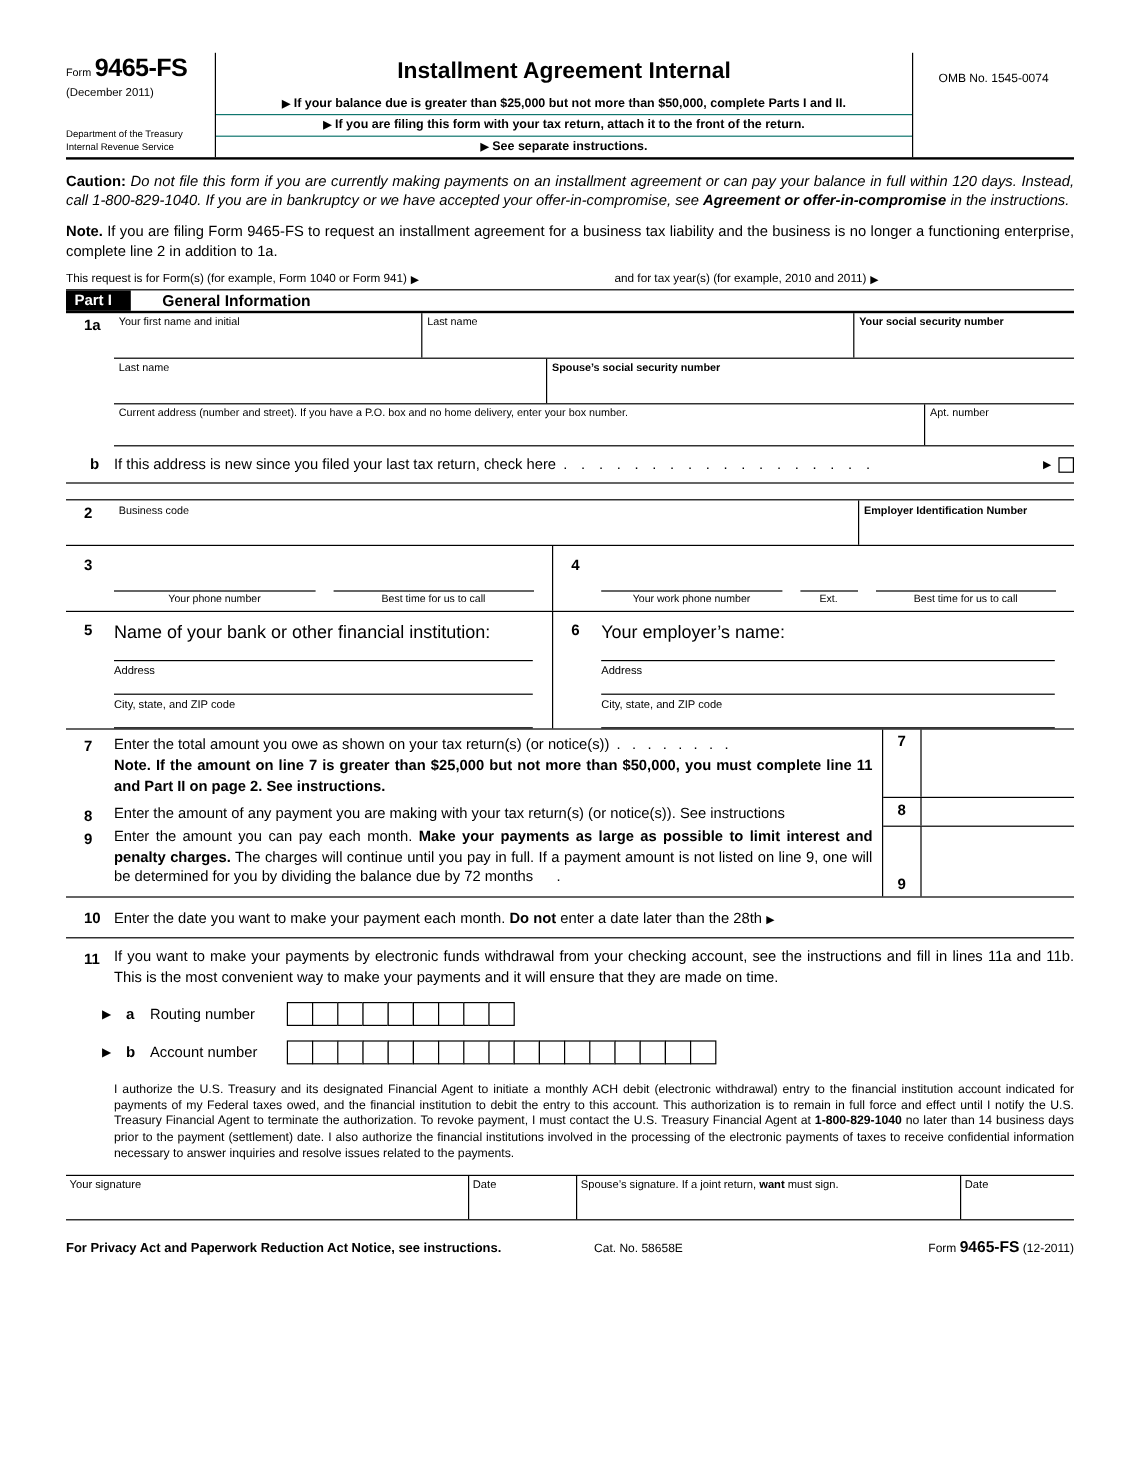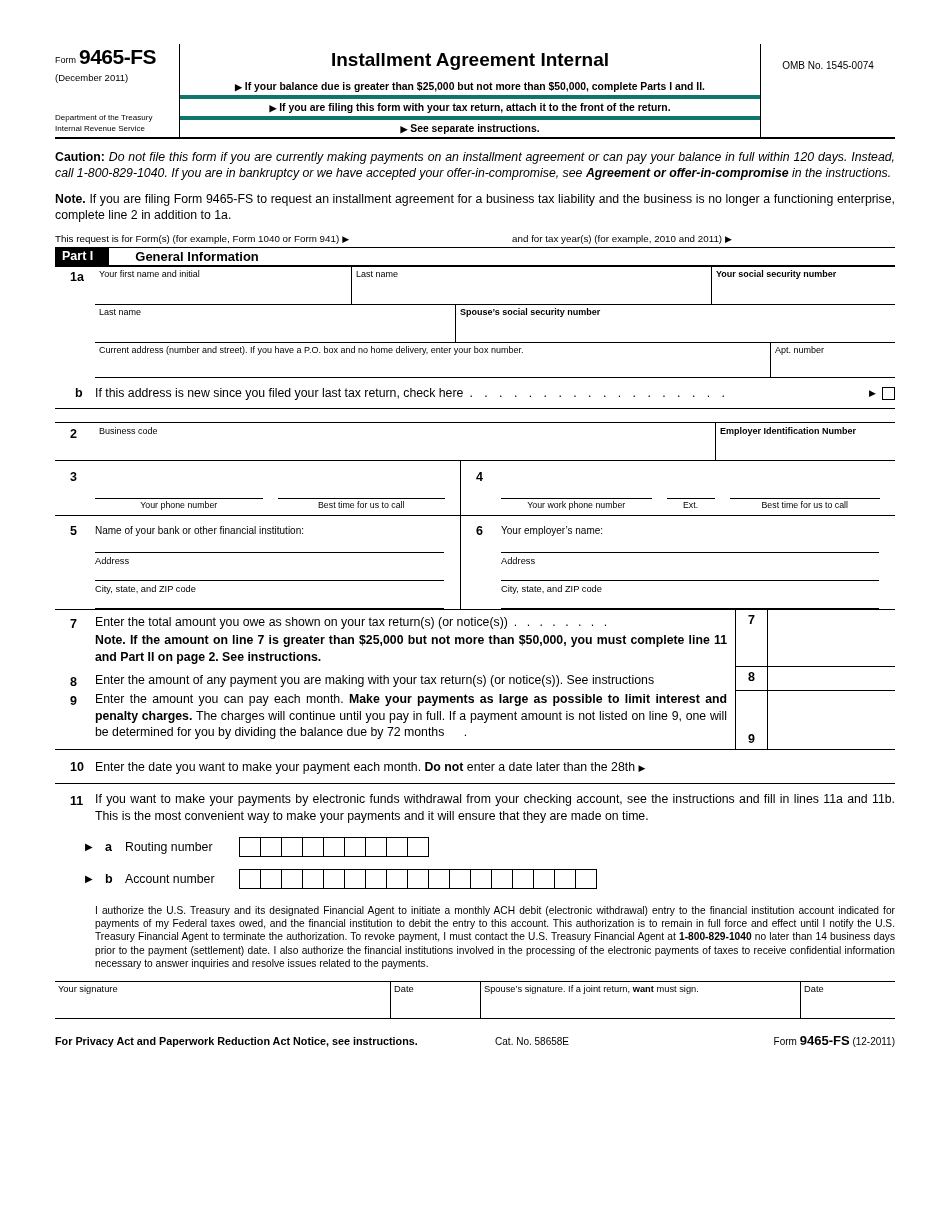--- a/index.html
+++ b/index.html
@@ -12,21 +12,21 @@
   .form-header { display:flex; border-bottom:2.5px solid #000; }
   .hdr-left { width:125px; border-right:1.5px solid #000; display:flex; flex-direction:column; padding:1px 4px 2px 0; }
   .form-id { display:flex; align-items:flex-end; gap:3px; }
   .form-word { font-size:9px; padding-bottom:4px; }
   .form-num-big { font-size:21px; font-weight:bold; letter-spacing:-0.5px; }
   .revision { font-size:9.5px; margin-top:3px; }
   .agency { font-size:8px; line-height:1.3; margin-top:auto; padding-bottom:1px; }
   .hdr-center { flex:1; display:flex; flex-direction:column; }
   .form-title { font-size:19px; font-weight:bold; text-align:center; padding:5px 0 7px; }
   .bullet { font-size:10.4px; font-weight:bold; text-align:center; padding:3px 4px; }
-  .bullet.bordered { border-bottom:4px solid #0f766e; }
+  .bullet.bordered { border-bottom:1px solid #0f766e; }
   .arrow { font-size:9px; }
   .hdr-right { width:135px; border-left:1.5px solid #000; font-size:10px; text-align:center; padding-top:16px; }
 
   
   .caution { margin-top:10px; line-height:1.33; text-align:justify; }
   .it { font-style:italic;margin-top:21px; }
   .bd { font-weight:bold; }
   .note-para { margin-top:9px; line-height:1.33; text-align:justify; }
 
   
@@ -73,21 +73,21 @@
   .write-field.narrow { flex:0 0 48px; }
   .write-line { height:21px; border-bottom:1px solid #000; }
   .write-label { font-size:8.8px; text-align:center; padding-top:2px; line-height:1.1; }
 
   
   .bank-emp { display:flex; border-bottom:1px solid #000; }
   .be-half { padding:5px 0 0; }
   .be-left { width:405px; }
   .be-right { flex:1; border-left:1px solid #000; }
   .be-head { display:flex; }
-  .be-label { font-size:10px; padding-top:4px; }
+  .be-label { font-size:15px; padding-top:4px; }
   .be-body { margin-left:40px; margin-right:16px; }
   .be-line { height:15px; border-bottom:1px solid #000; }
   .be-sub { font-size:9.3px; padding-top:3px; }
 
   
   .amounts { display:flex; border-bottom:1px solid #000; min-height:140px; }
   .amt-left { flex:1; padding-top:4px; min-width:0; }
   .amt-line { display:flex; }
   .amt-text { flex:1; line-height:1.36; padding-right:8px; text-align:justify; min-width:0; }
   .amt-text.leader { display:flex; text-align:left; }

